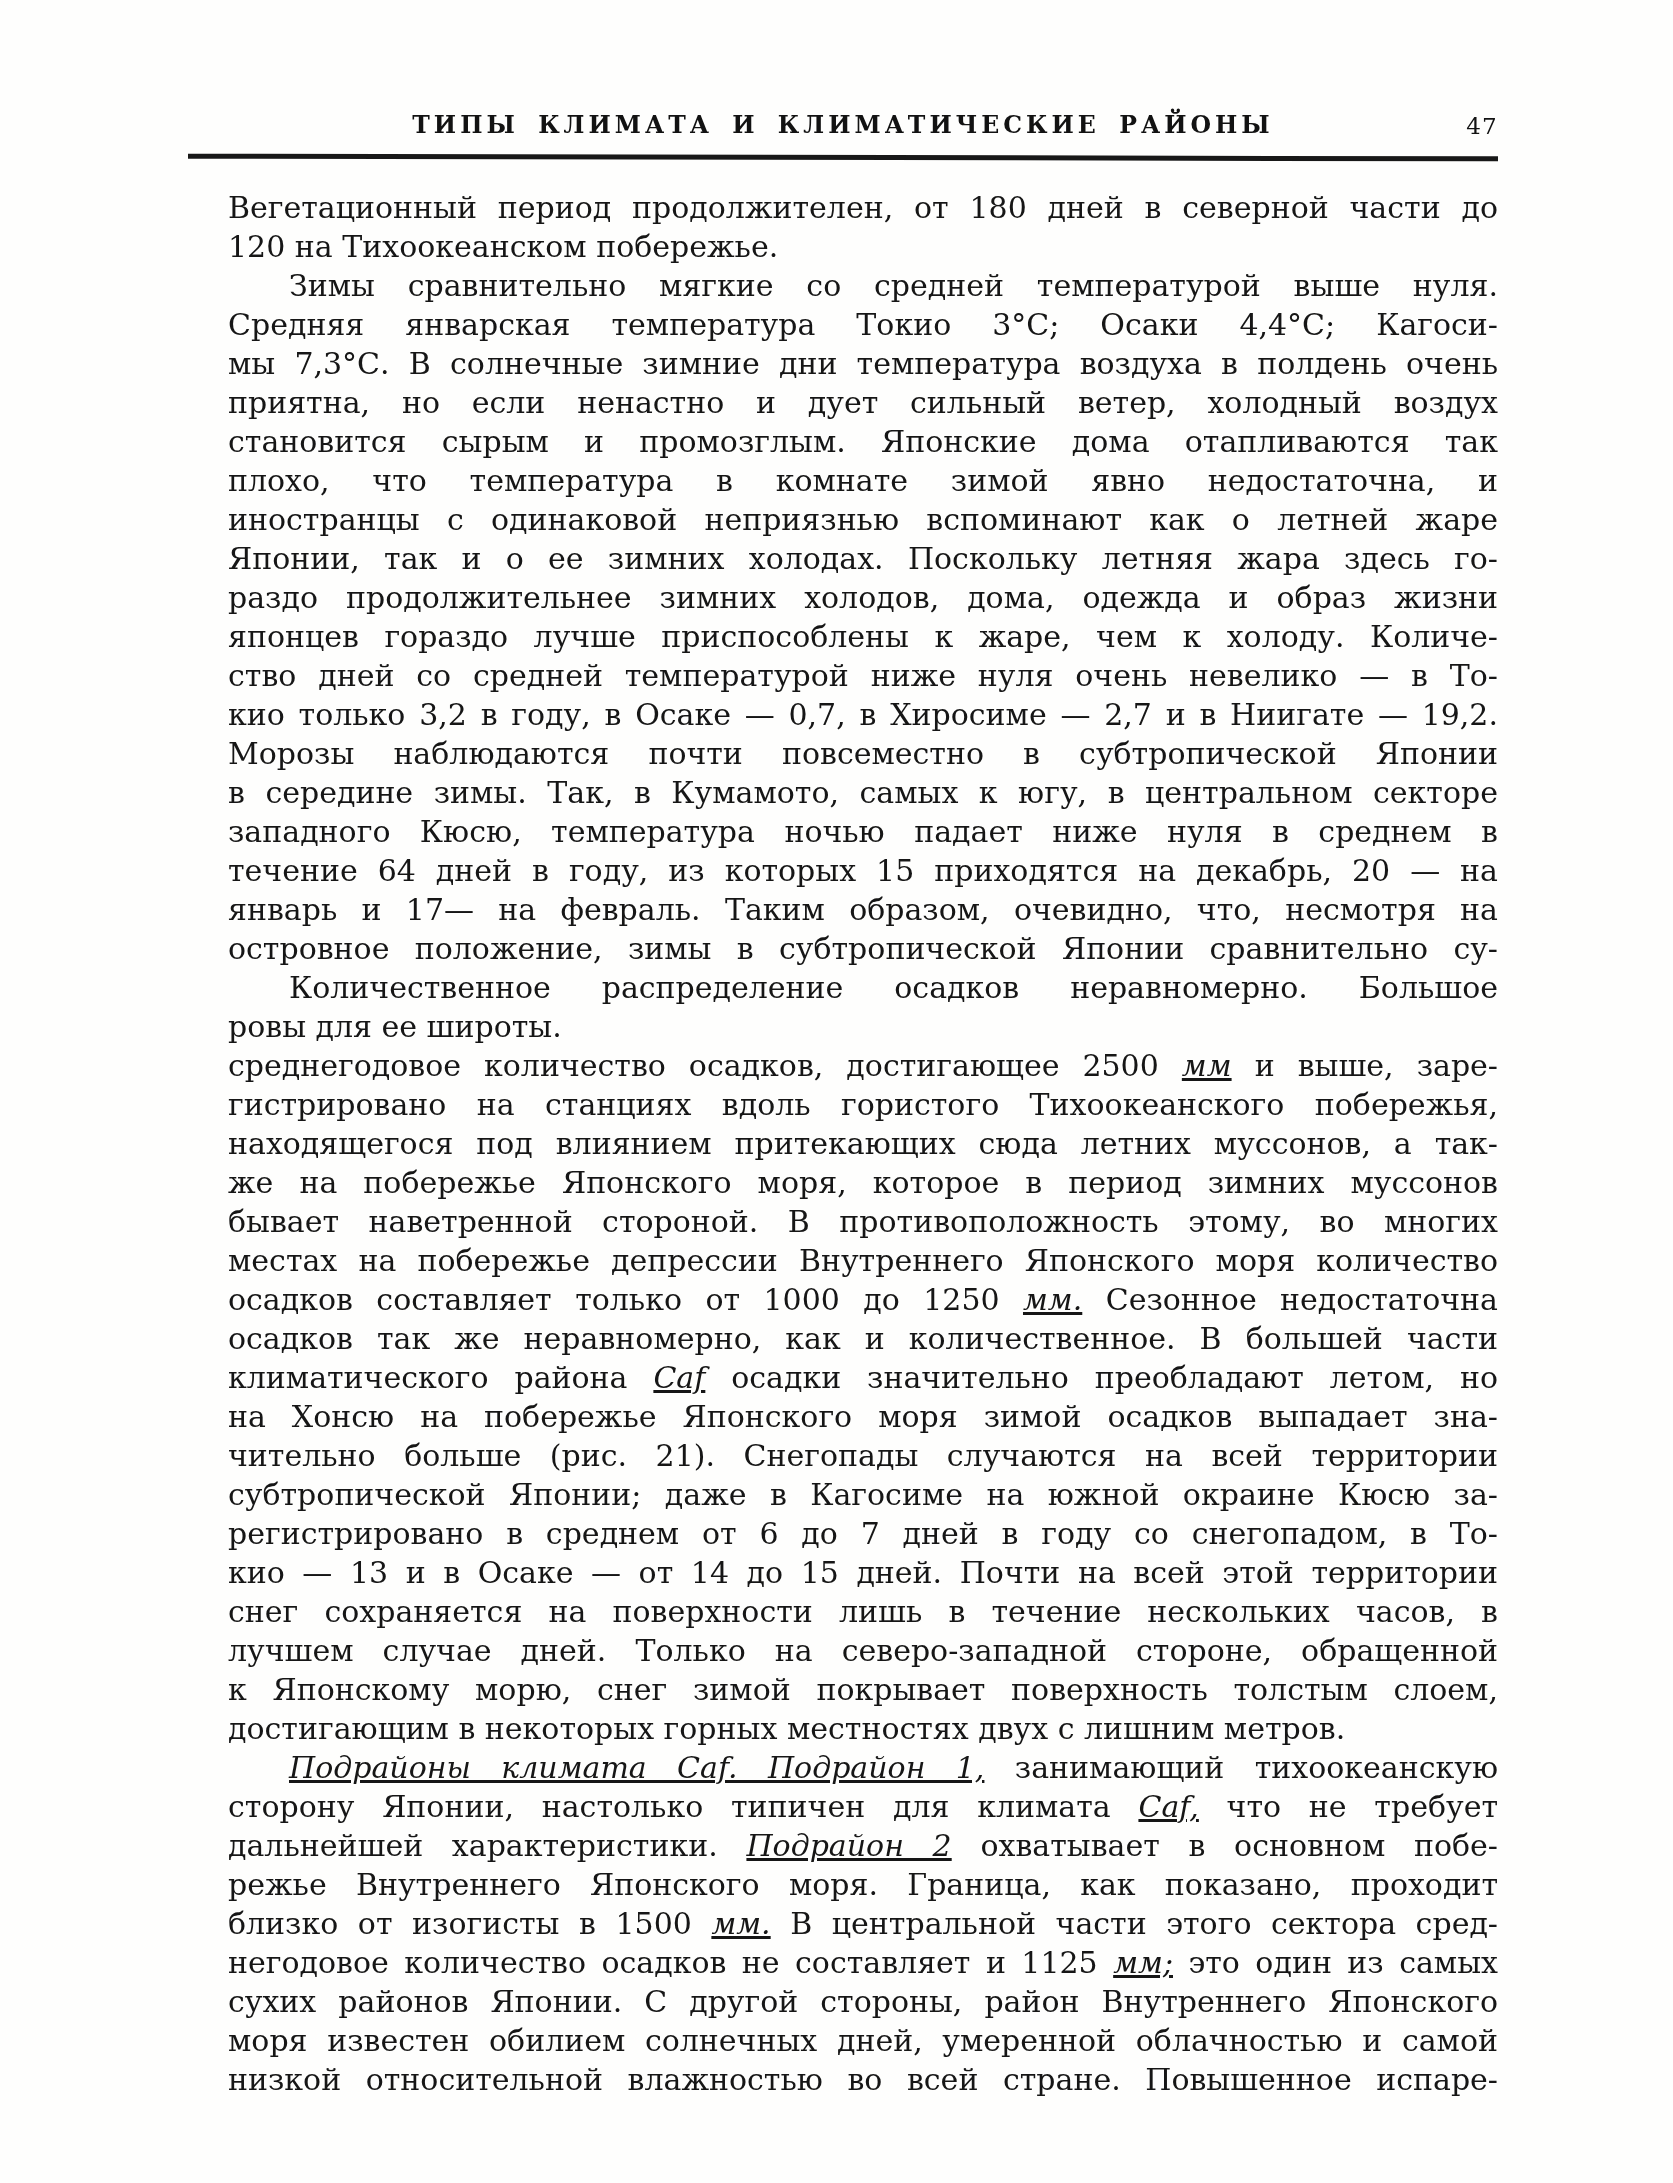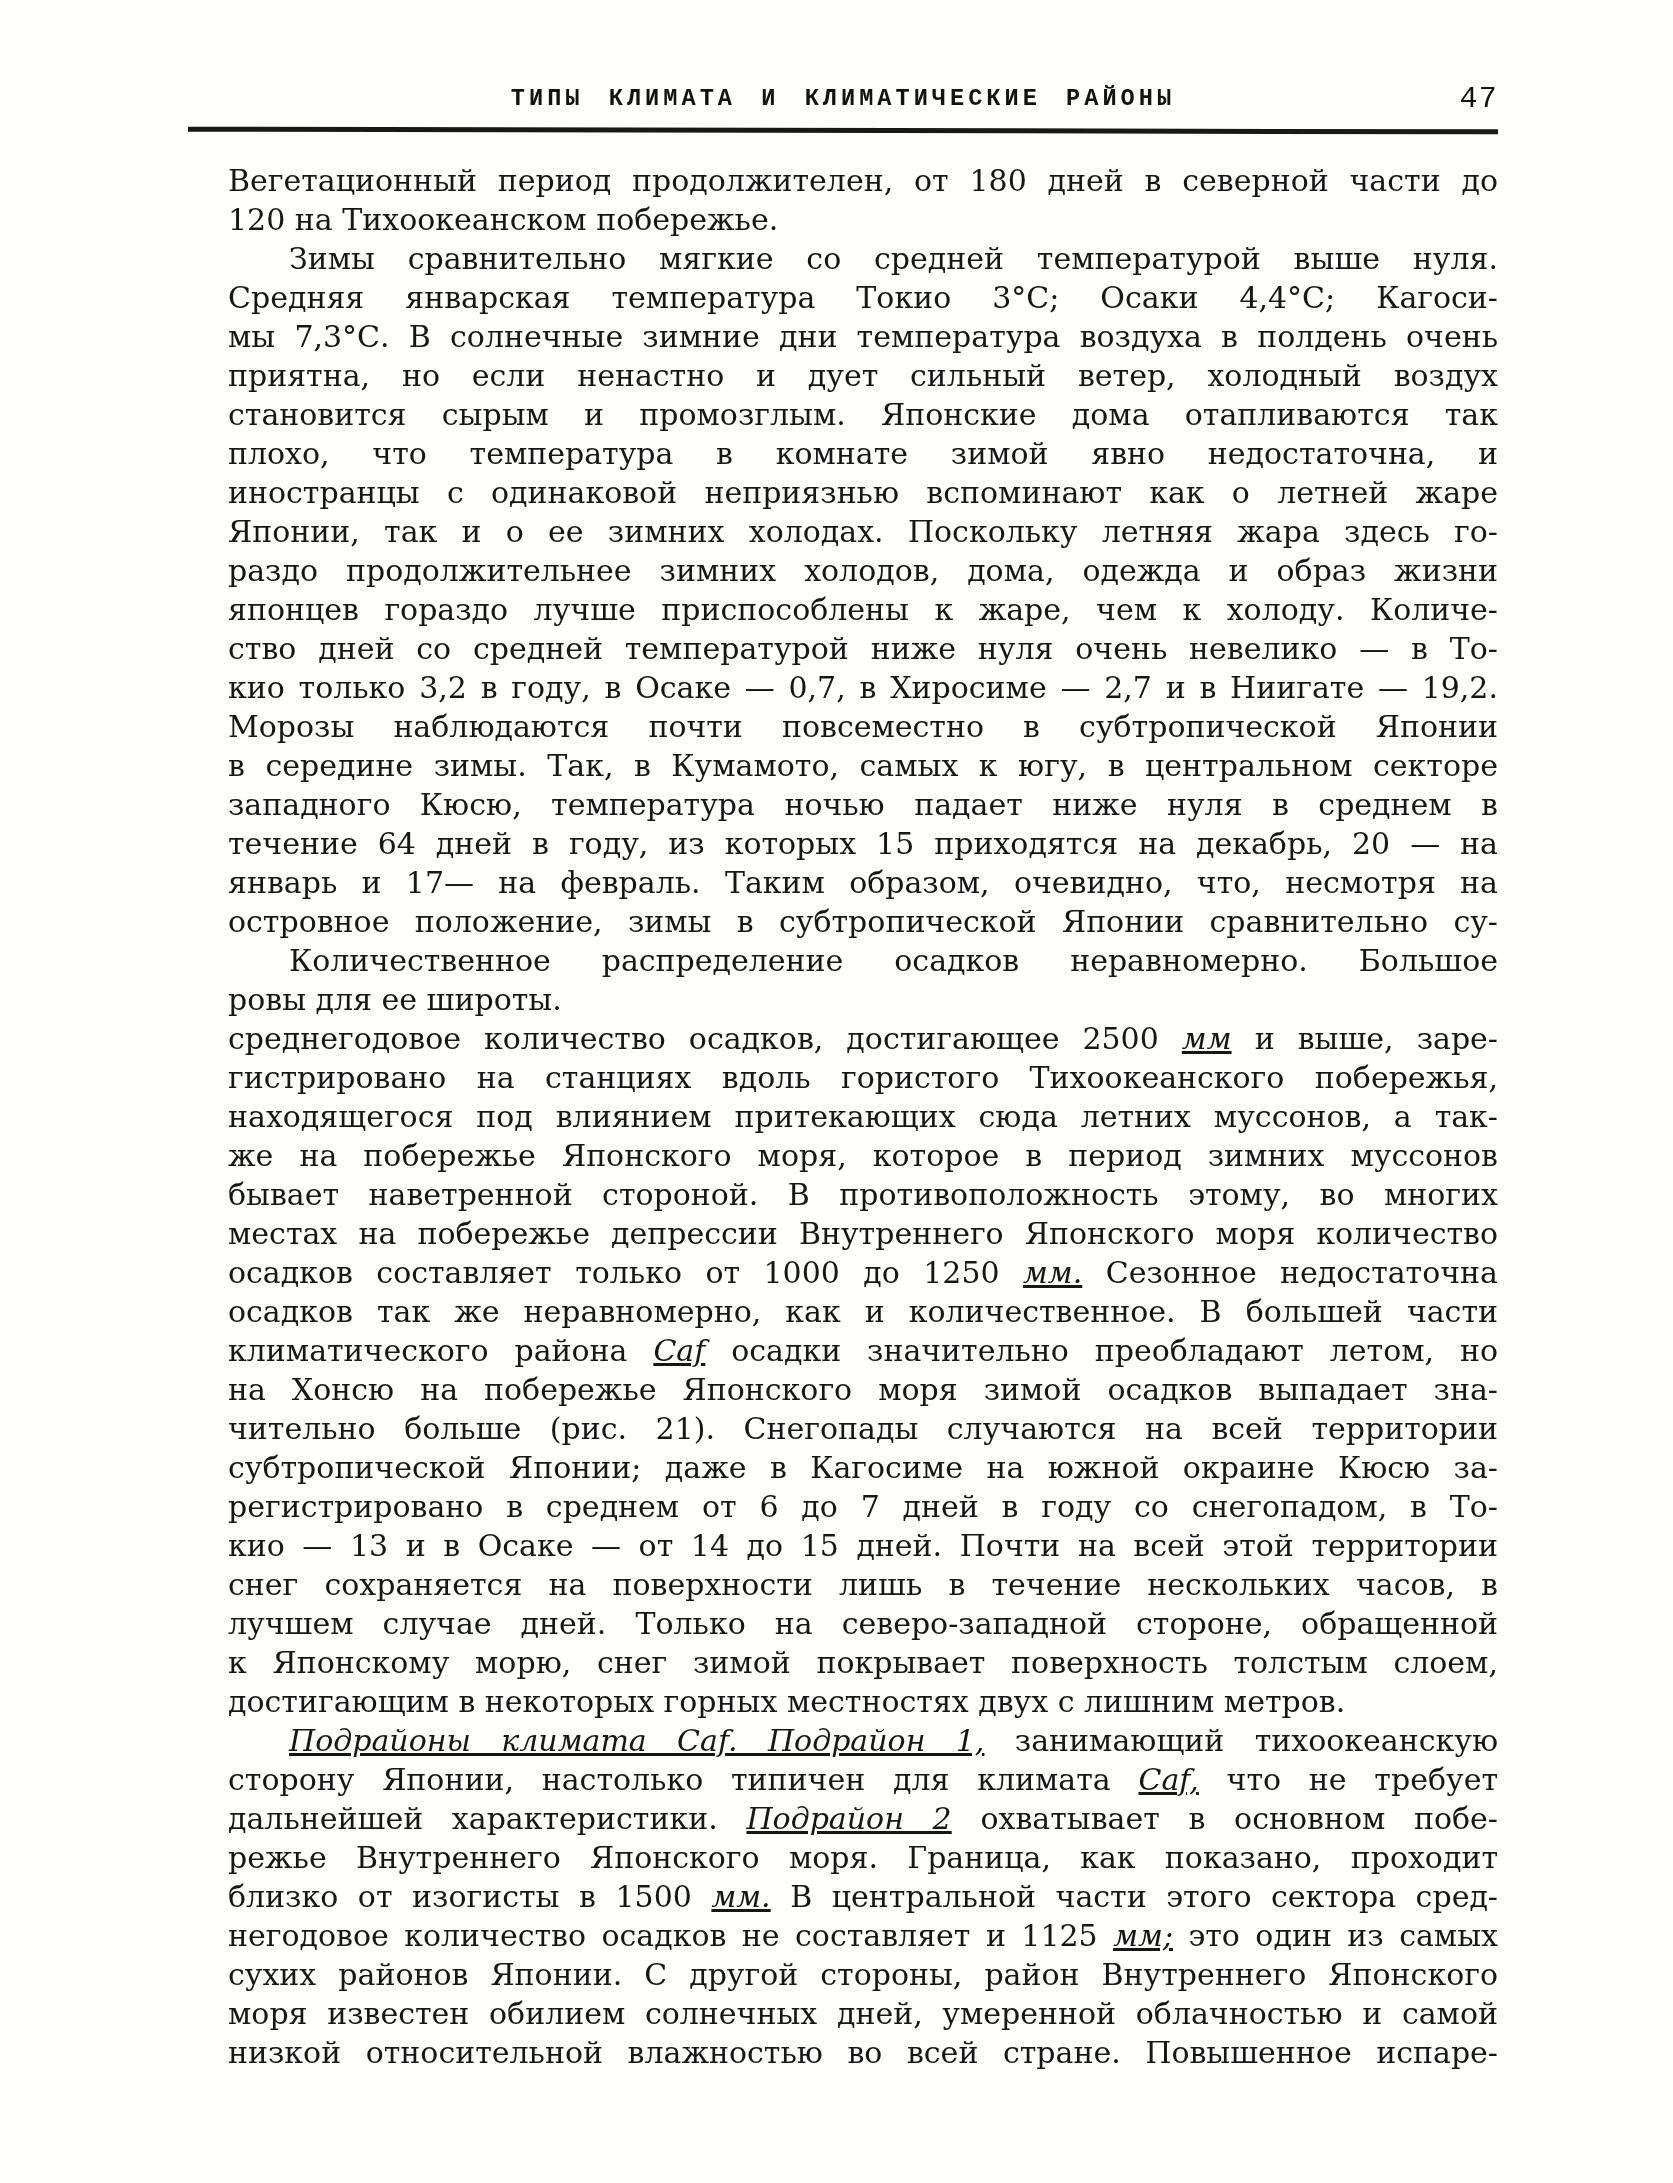--- a/index.html
+++ b/index.html
@@ -16,38 +16,37 @@
     background: #fefefd;
     overflow: hidden;
   }
   .content {
     position: absolute;
     left: 188px; top: 0;
     width: 1310px;
   }
   .running-header {
     position: relative;
-    margin-top: 84px;
+    margin-top: 111px;
     height: 29px;
-    font-family: Liberation Mono, monospace;
   }
   .head-title {
     text-align: center;
     font-size: 23.6px;
     line-height: 29px;
     font-weight: bold;
     letter-spacing: 0.17em;
     word-spacing: 0.30em;
     color: #121212;
     white-space: nowrap;
   }
   .page-number {
     position: absolute;
     right: 0; top: 0.9px;
-    font-size: 30px;
+    font-size: 23px;
     line-height: 29px;
     letter-spacing: 1.3px;
     color: #121212;
   }
   .header-rule {
     margin-top: 15px;
     height: 4.8px;
     background: #181818;
     transform: rotate(0.12deg);
   }

